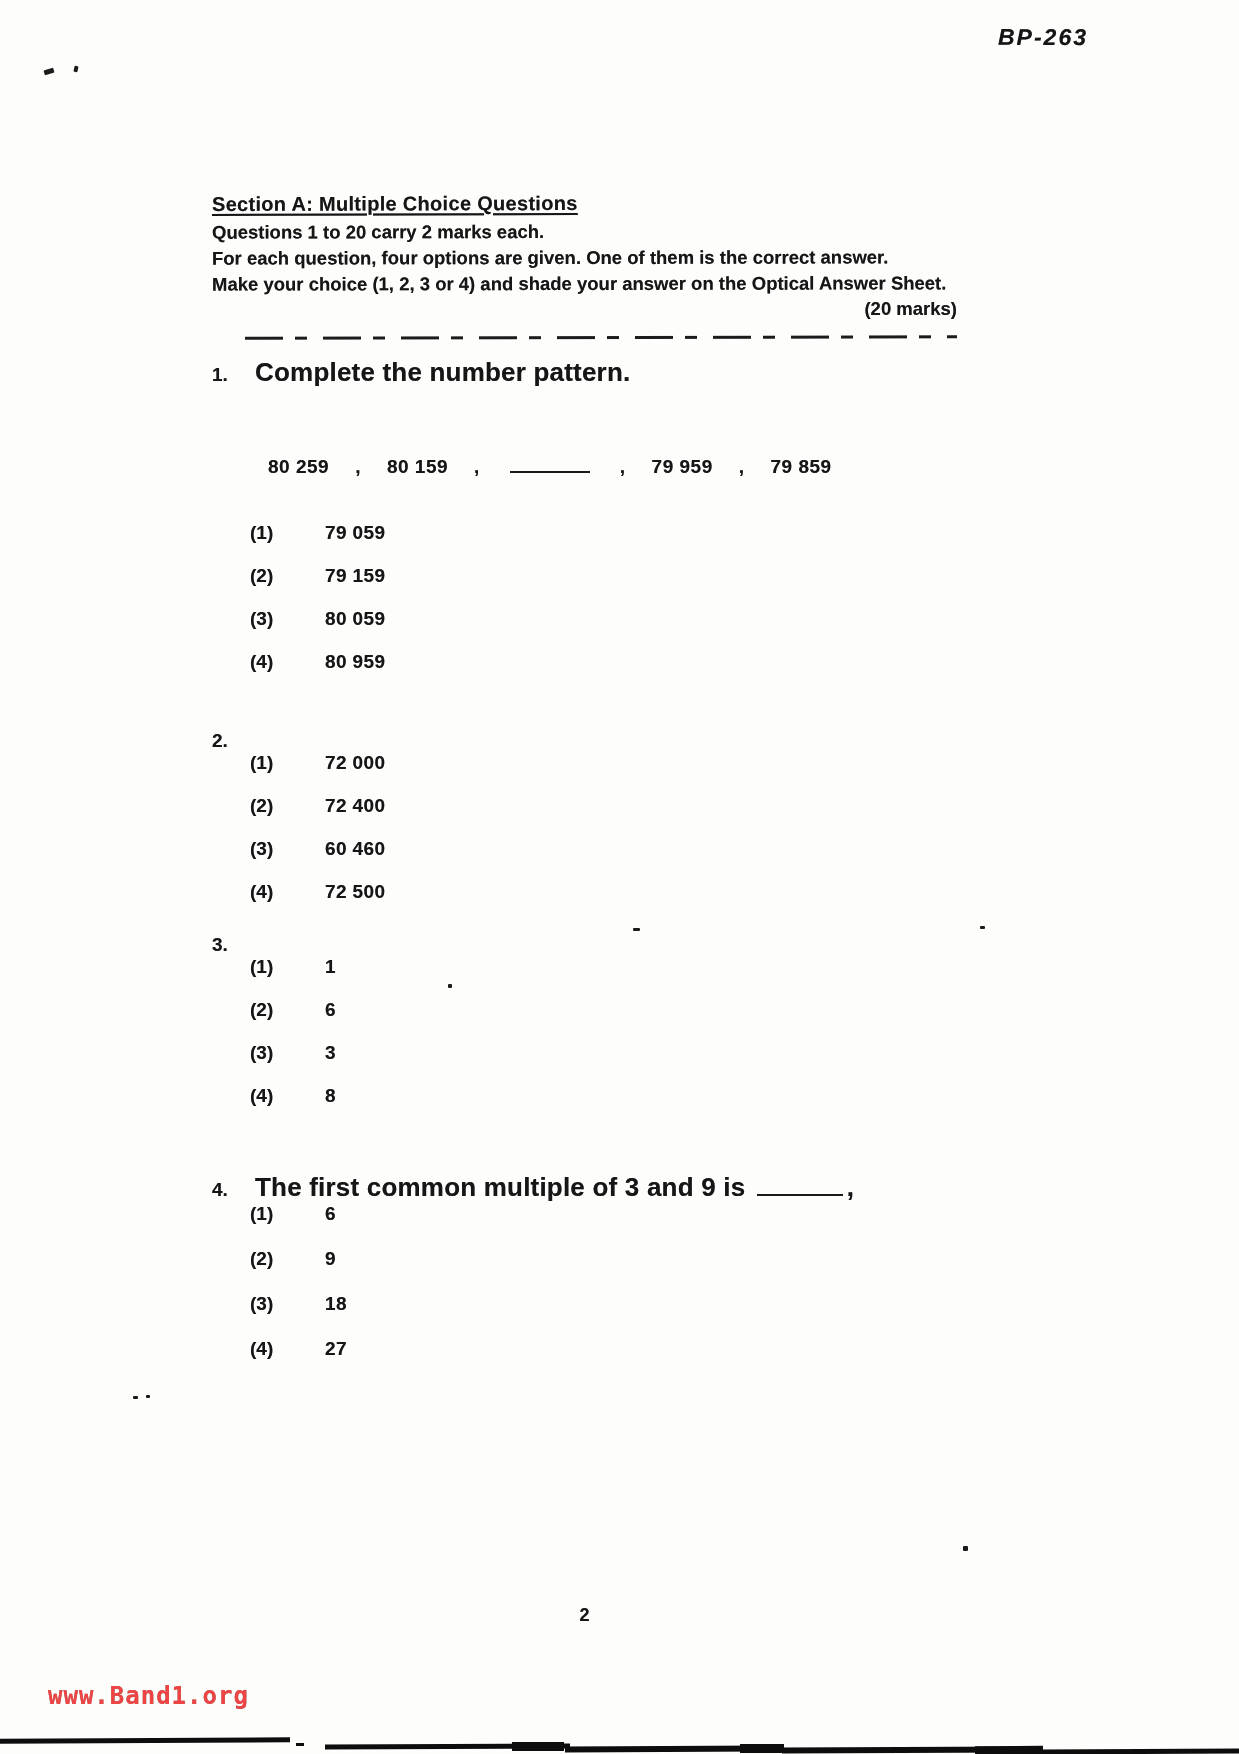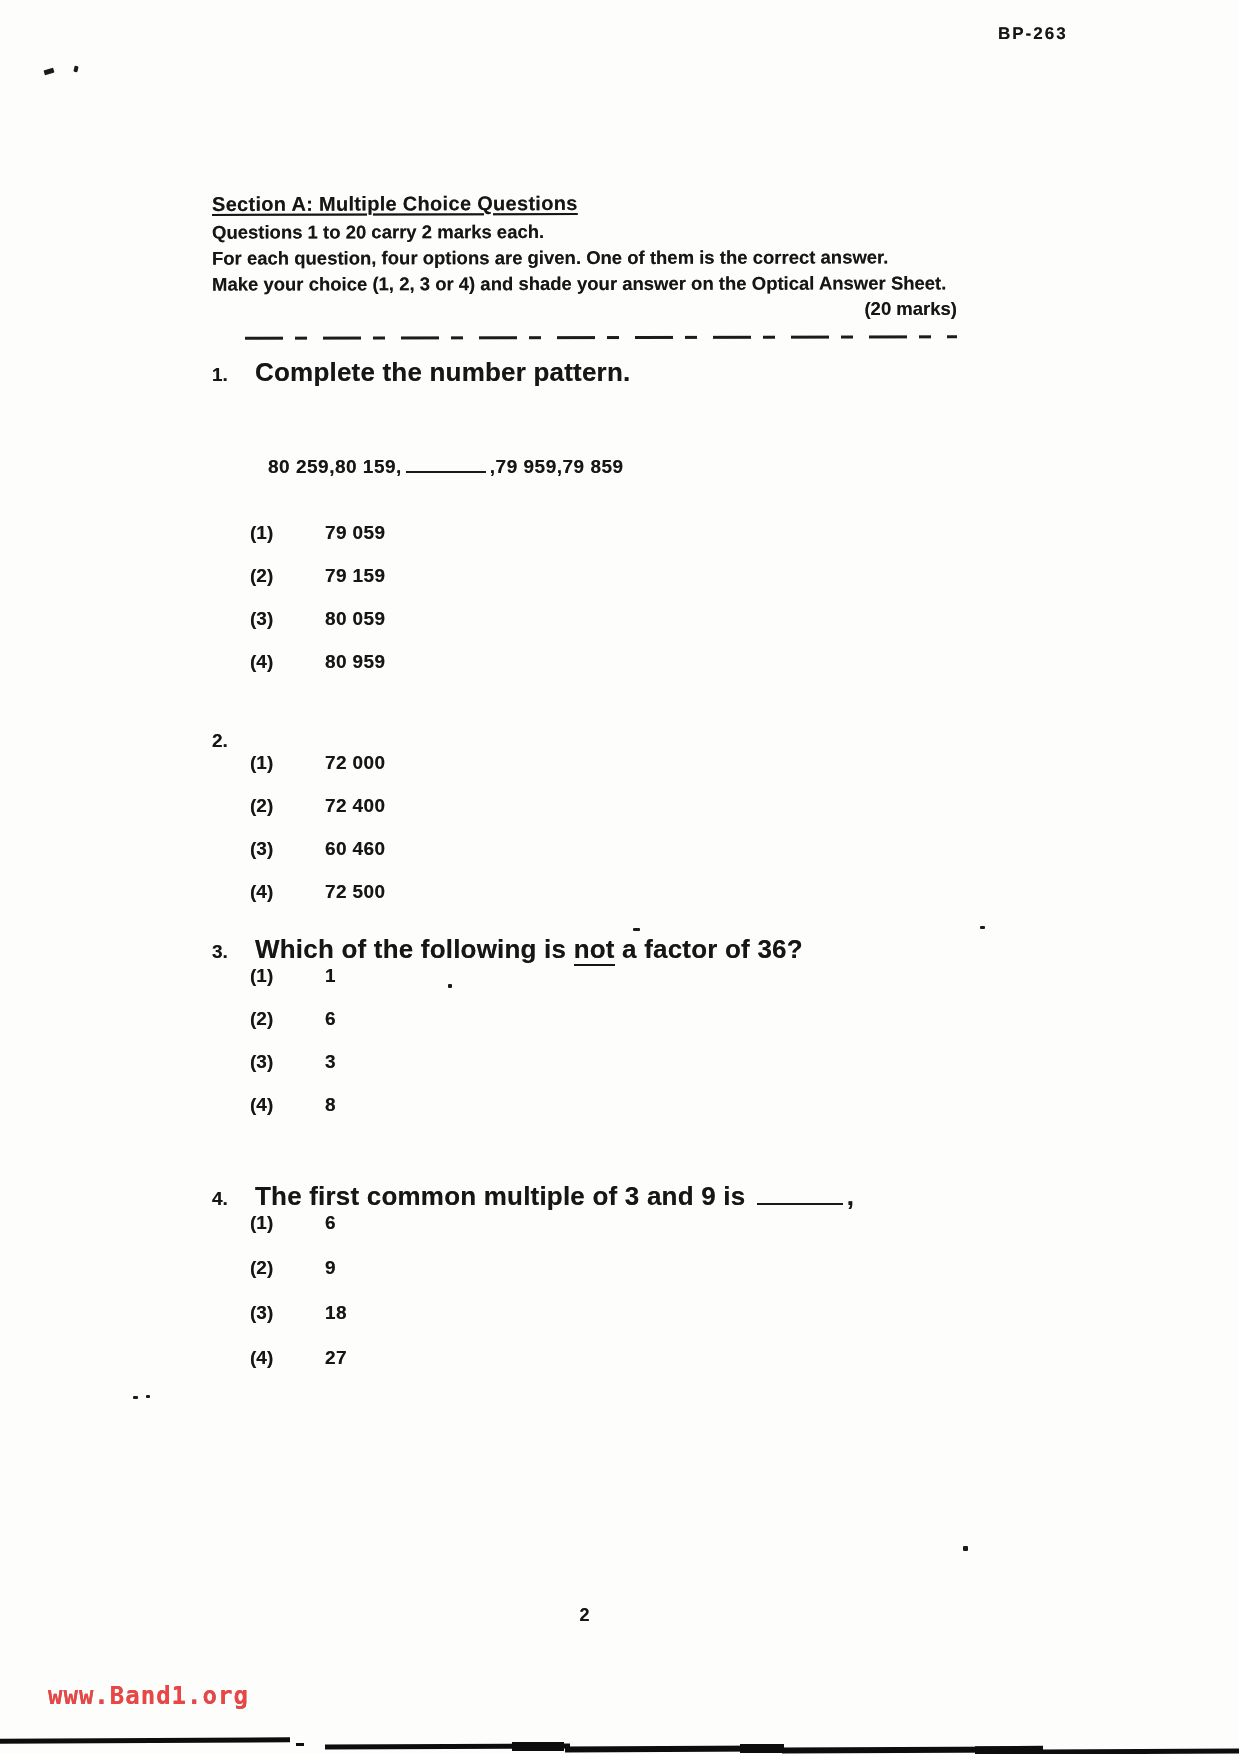--- a/index.html
+++ b/index.html
@@ -9,22 +9,23 @@
     margin:0 auto;
     background:#fdfdfc;
     overflow:hidden;
     font-family:"Liberation Sans",sans-serif;
     color:#161616;
     text-shadow:0 0 .6px rgba(20,20,20,.55);
   }
   
   .doc-code{
     position:absolute;top:24px;left:998px;
-    font-size:17px;font-weight:700;letter-spacing:2px;
+    font-size:23px;font-weight:700;letter-spacing:2px;
     transform:rotate(.2deg);
+    font-style:italic;
   }
   
   .content{position:absolute;left:212px;top:192px;width:745px;}
   .sec-title{
     font-size:20px;font-weight:700;letter-spacing:.3px;
     text-decoration:underline;text-decoration-thickness:2px;text-underline-offset:3px;
     transform:rotate(-.15deg);
   }
   .instr{font-size:18.5px;font-weight:600;line-height:26px;margin-top:4px;transform:rotate(-.1deg);}
   .marks{font-size:18.5px;font-weight:600;text-align:right;margin-top:1px;}
@@ -47,20 +48,21 @@
     display:inline-block;border-bottom:2.5px solid #1a1a1a;height:15px;
     vertical-align:baseline;margin:0 4px;
   }
   .blank.b-pattern{width:80px;}
   .blank.b-q2{width:104px;}
   .blank.b-q4{width:86px;}
   .pattern{
     display:flex;align-items:baseline;
     margin:68px 0 0 56px;
     font-size:19px;font-weight:600;letter-spacing:.5px;
+    column-gap:26px;
   }
   .options{margin:44px 0 0 38px;}
   .q2 ~ .options{margin-top:0;}
   .opts-q1{margin-top:44px;}
   .opts-q2{margin-top:50px;}
   .opts-q3{margin-top:40px;}
   .opts-q4{margin-top:39px;}
   .opt{display:flex;align-items:baseline;margin-bottom:21px;font-size:19px;font-weight:600;}
   .opts-q4 .opt{margin-bottom:23px;}
   .opt-label{width:75px;flex:0 0 75px;}
@@ -151,25 +153,20 @@
         <span class="opt-value">60 460</span>
       </div>
       <div class="opt">
         <span class="opt-label">(4)</span>
         <span class="opt-value">72 500</span>
       </div>
     </div>
 
     <div class="question q3">
       <span class="qnum">3.</span>
-      <span class="qtext">
-        <span>Which of the following is</span>
-        <span class="emph-not">not</span>
-        <span>a factor of 36?</span>
-      </span>
     </div>
     <div class="options opts-q3">
       <div class="opt">
         <span class="opt-label">(1)</span>
         <span class="opt-value">1</span>
       </div>
       <div class="opt">
         <span class="opt-label">(2)</span>
         <span class="opt-value">6</span>
       </div>

